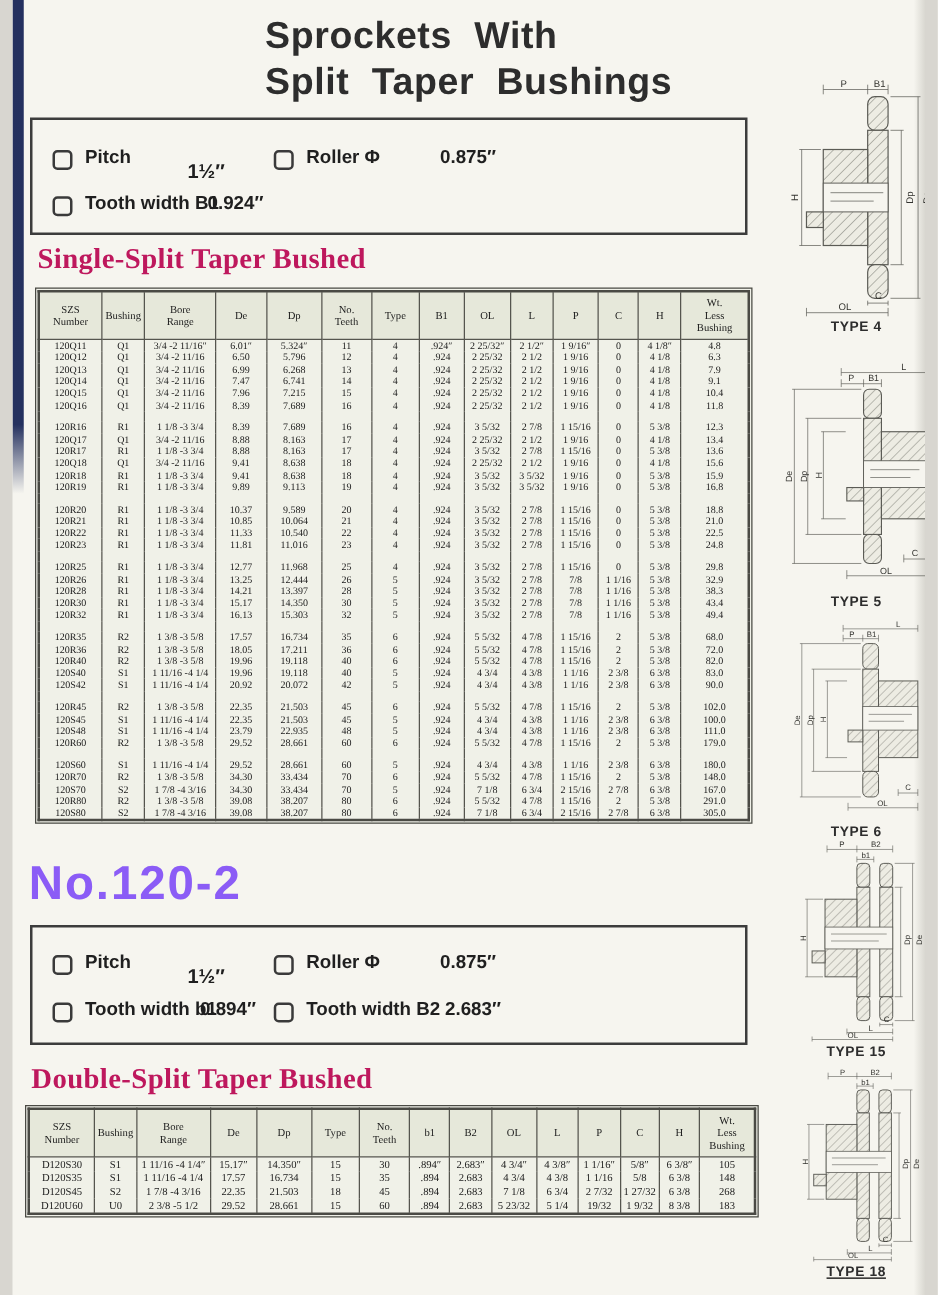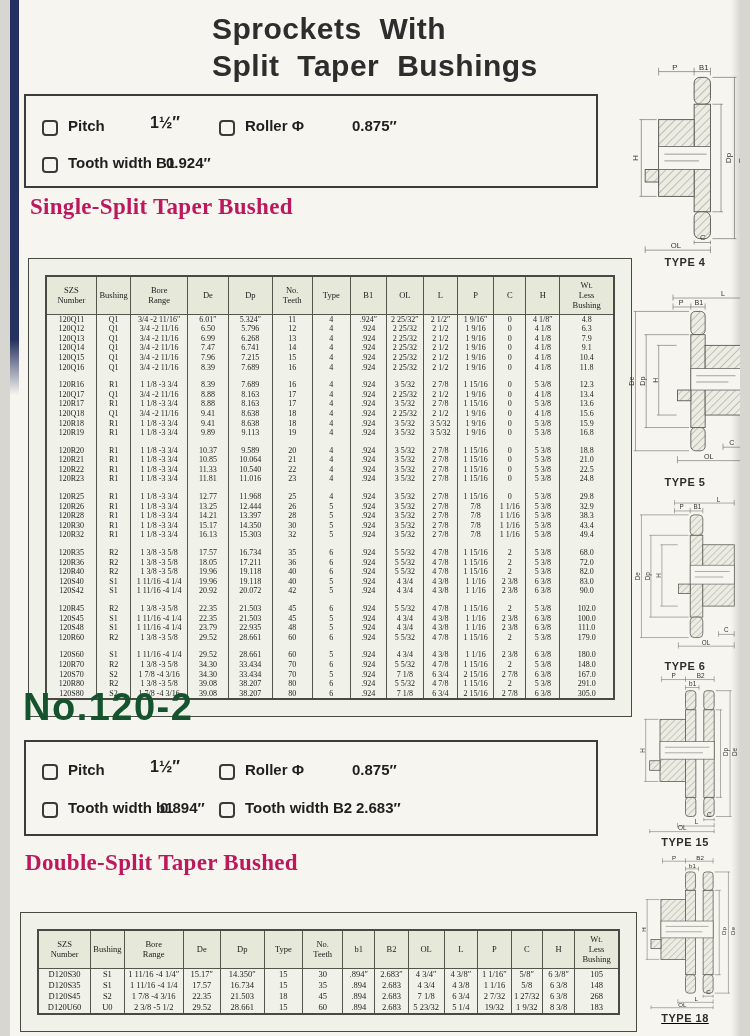--- a/index.html
+++ b/index.html
@@ -11,30 +11,30 @@
           background:linear-gradient(90deg, rgba(170,168,160,0), rgba(170,168,160,.38)); }
 
   .title { position:absolute; left:202px; top:10px; font-size:30px; font-weight:bold;
            color:#2d2d2d; line-height:37px; letter-spacing:.5px; word-spacing:9px; }
 
   .spec-box { position:absolute; left:14px; width:570px; border:2px solid #3c3c3c; }
   #spec1 { top:94px;  height:90px; }
   #spec2 { top:740px; height:92px; }
   .cb { position:absolute; width:12px; height:12px; border:2px solid #3a3a3a; border-radius:4px; }
   .spec-label, .spec-value { position:absolute; font-weight:bold; font-size:15px; color:#1f1f1f; white-space:nowrap; }
-  .spec-value.big { font-size:16px; }
+  .spec-value.big { font-size:16px;margin-top:15px; }
 
   .h-serif { position:absolute; font-family:"Liberation Serif", serif; font-weight:bold;
              color:#be185d; font-size:23px; letter-spacing:.3px; }
   #h-single { left:20px; top:194px; }
   #h-double { left:15px; top:850px; }
   #model-no { position:absolute; left:13px; top:686px; font-size:38px; font-weight:800;
-              letter-spacing:1.5px; color:#14532d; }
-
-  .tbl-wrap { position:absolute; border:1px solid #4a4a44; padding:16px; background:#f0f1e8;margin-top:28px; }
+              letter-spacing:1.5px; color:#8b5cf6; }
+
+  .tbl-wrap { position:absolute; border:1px solid #4a4a44; padding:1px; background:#f0f1e8; }
   #tw1 { left:18px; top:230px; width:570px; }
   #tw2 { left:10px; top:884px; width:583px; }
   .data-table { width:100%; border-collapse:collapse; table-layout:fixed;
                 border:2px solid #4a4a44; font-family:"Liberation Serif", serif;
                 color:#1c1c1c; background:#f0f1e8; }
   .data-table th { border:1px solid #55554e; background:#e6e8da; font-weight:normal;
                    font-size:8.5px; line-height:1.2; white-space:pre-line; padding:3px 0; }
   .data-table td { border-left:1px solid #55554e; border-right:1px solid #55554e;
                    font-size:8px; text-align:center; line-height:9.6px; padding:0;
                    white-space:nowrap; overflow:hidden; }

